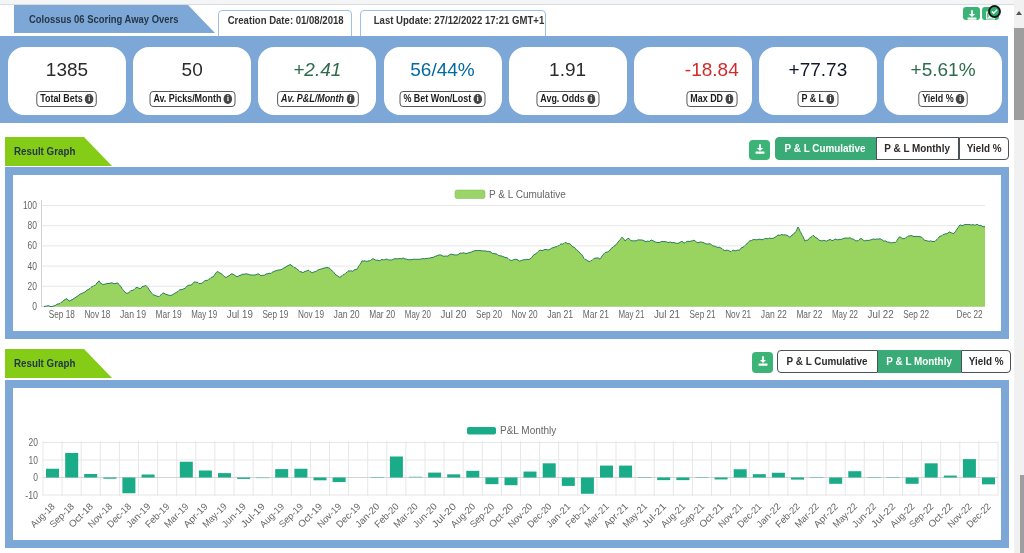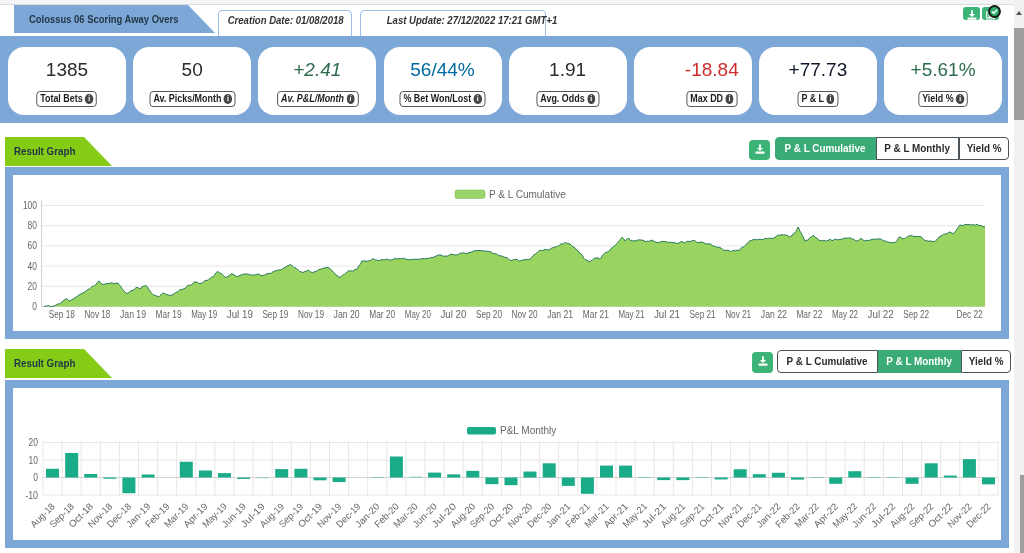--- a/index.html
+++ b/index.html
@@ -3,21 +3,21 @@
 <style>
 * { margin:0; padding:0; box-sizing:border-box; }
 html,body { width:1024px; height:553px; overflow:hidden; background:#fff;
   font-family:"Liberation Sans", sans-serif; position:relative; }
 .abs { position:absolute; }
 .topstrip { left:0; top:0; width:1014px; height:5px; background:#f4f5f6; border-bottom:1px solid #dadbdc; }
 .tab1 { left:14px; top:5px; width:201px; height:28px; background:#7da7d7;
   clip-path:polygon(0 0, 174px 0, 201px 100%, 0 100%); }
 .tab1 span { position:absolute; left:15px; top:8px; font-size:11.5px; font-weight:bold; color:#243746; white-space:nowrap; transform:scaleX(0.82); transform-origin:0 0; }
 .hbox { top:10px; height:37px; border:1px solid #9dc0e4; border-radius:4px; background:#fff;
-  font-size:11px; font-weight:bold; color:#333; line-height:19px; text-align:center; white-space:nowrap;font-style:italic; }
+  font-size:11px; font-weight:bold; color:#333; line-height:19px; text-align:center; white-space:nowrap; }
 .hbox span { display:inline-block; transform:scaleX(0.87); transform-origin:center; }
 .gbtn { top:7px; width:17px; height:13px; background:#3cb377; border-radius:3px; text-align:center; }
 .band { left:0; top:36px; width:1008px; height:87px; background:#7da7d7; }
 .card { position:absolute; top:11px; width:118px; height:68px; background:#fff; border-radius:16px; text-align:center; }
 .num { margin-top:13px; font-size:19px; font-weight:500; line-height:20px; }
 .pillwrap { margin-top:8px; }
 .pill { display:inline-block; border:1.5px solid #4a4a4a; border-radius:4px; padding:0.5px 3.5px 1.5px 3.5px;
   font-size:10.5px; font-weight:bold; color:#1c1c1c; transform:scaleX(0.85); transform-origin:center; white-space:nowrap; }
 .info { display:inline-block; width:9.5px; height:9.5px; background:#464646; color:#fff; border-radius:50%;
   font-size:8px; line-height:9.5px; text-align:center; font-weight:bold; vertical-align:1px;
@@ -42,21 +42,21 @@
 .card:nth-child(6) { left:633.8px;padding-left:38px; }
 .card:nth-child(7) { left:758.9px; }
 .card:nth-child(8) { left:884.1px; }
 </style></head>
 <body>
 <div class="abs topstrip"></div>
 <div class="abs tab1">
     <span>Colossus 06 Scoring Away Overs</span>
   </div>
 <div class="abs hbox" style="left:218px;width:134px;"><span>Creation Date: 01/08/2018</span></div>
-<div class="abs hbox" style="left:360px;width:186px;padding-left:13px;"><span>Last Update: 27/12/2022 17:21 GMT+1</span></div>
+<div class="abs hbox" style="left:360px;width:186px;"><span>Last Update: 27/12/2022 17:21 GMT+1</span></div>
 <div class="abs gbtn" style="left:963px;"><svg width="12" height="12" viewBox="0 0 16 16" fill="#fff">
       <path d="M6.8 1.5h2.4v5h3L8 10.6 3.8 6.5h3z"></path>
       <rect x="2" y="11.2" width="12" height="3" rx="0.6"></rect>
     </svg></div>
 <div class="abs gbtn" style="left:982px;"><svg width="11" height="11" viewBox="0 0 16 16">
       <path d="M2.5 3h11v10h-11z" fill="none" stroke="#fff" stroke-width="1.6"></path>
       <circle cx="6" cy="7" r="1.3" fill="#fff"></circle>
       <path d="M3.5 11.5 L7 8 l2 2 2.5-3 1.5 2.5v2.5z" fill="#fff"></path>
     </svg></div>
 <svg class="abs" style="left:988px;top:5px" width="13" height="13" viewBox="0 0 16 16">

